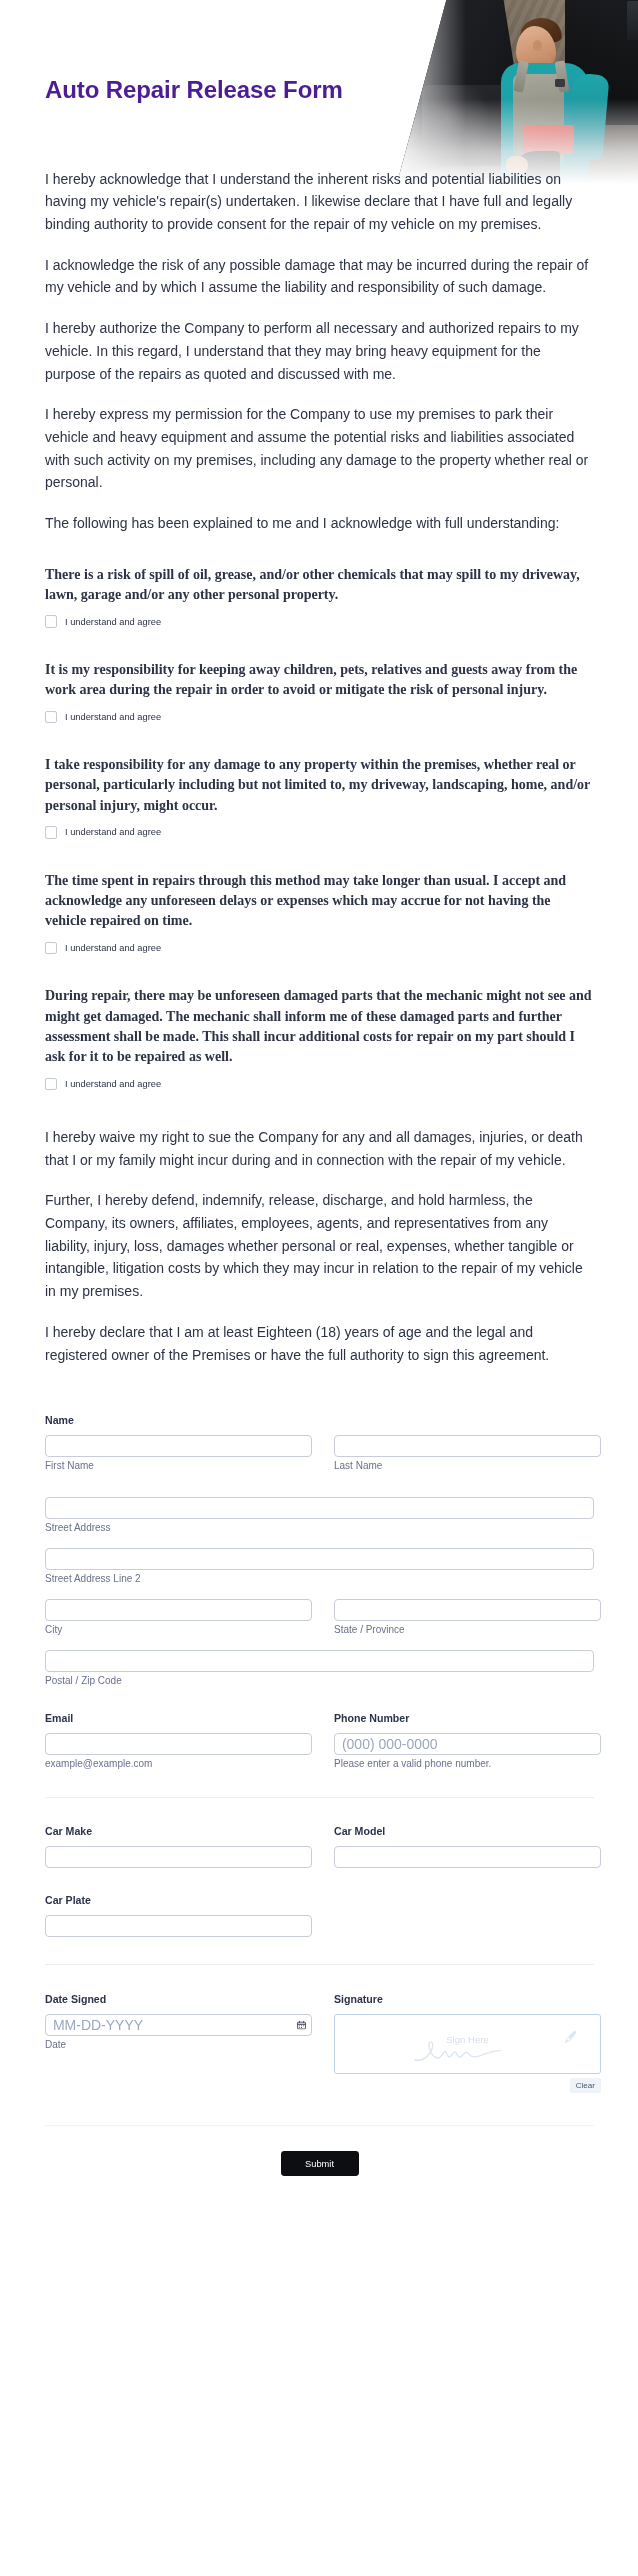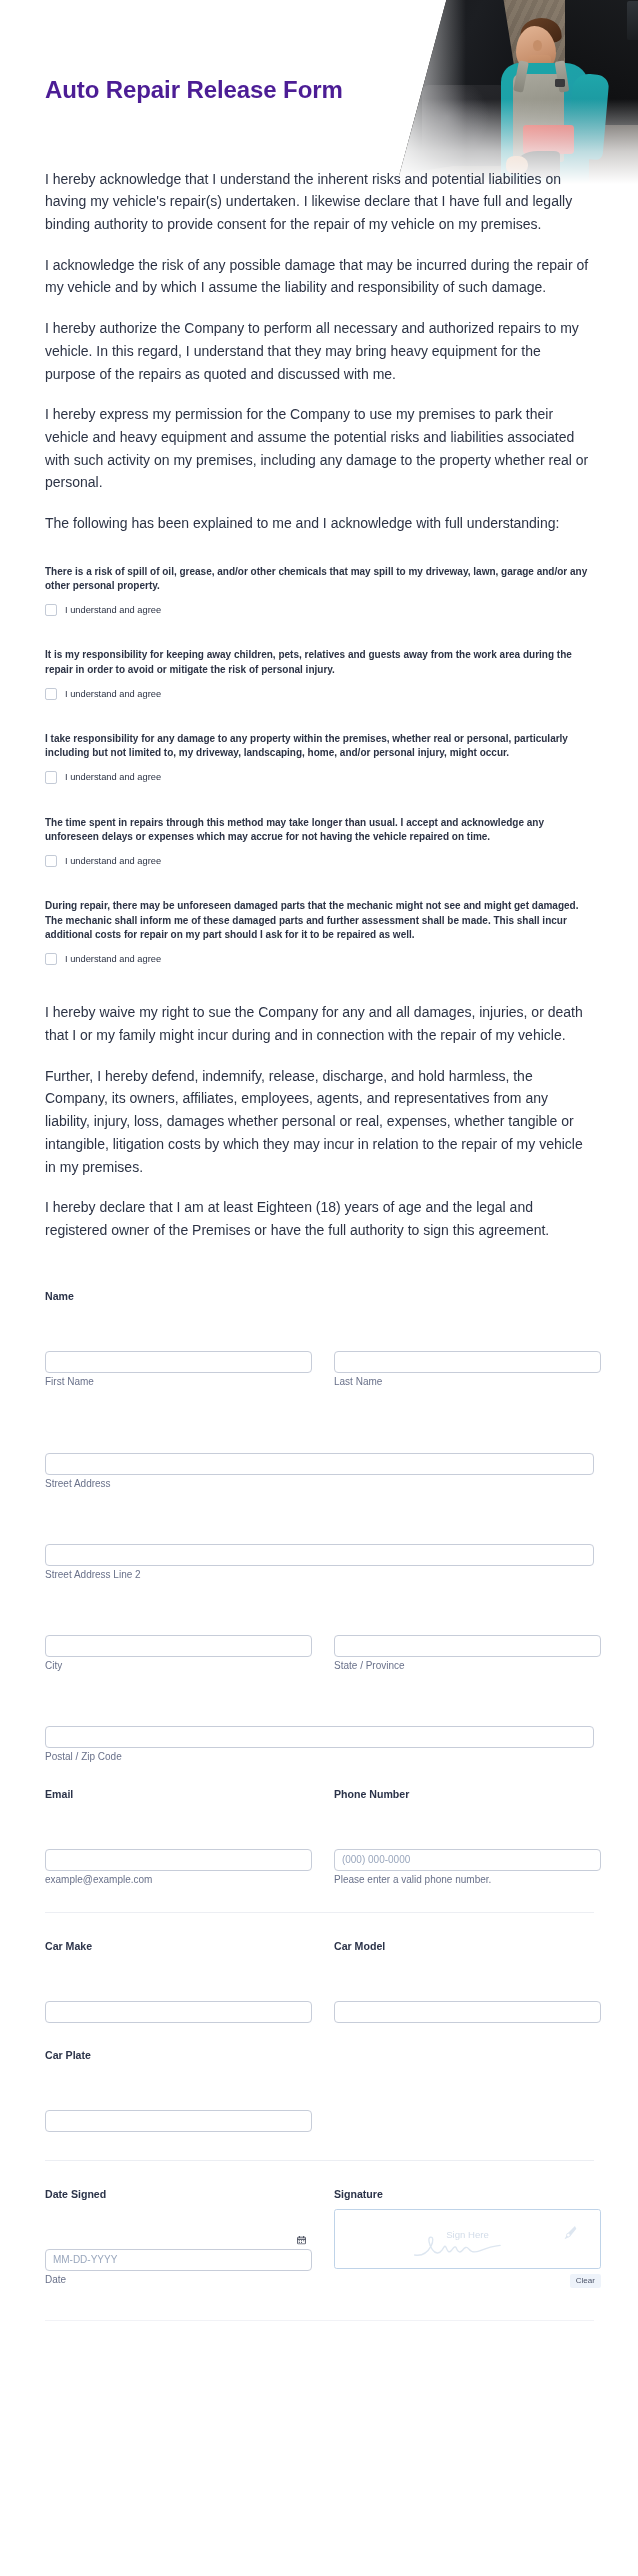--- a/index.html
+++ b/index.html
@@ -220,26 +220,27 @@
     margin-bottom: 18px;
   }
   p.para:last-child { margin-bottom: 0; }
 
   
   .consent-list { margin-top: 30px; }
   .consent {
     margin-bottom: 32px;
   }
   .consent-text {
-    font-size: 10px;
+    font-size: 14px;
     font-weight: bold;
     line-height: 1.45;
     color: #2c3345;
     max-width: 556px;
     margin-bottom: 10.3px;
+    font-family: Liberation Serif, serif;
   }
   .check-row {
     display: flex;
     align-items: center;
     gap: 7.6px;
   }
   .checkbox {
     width: 12.4px;
     height: 12.4px;
     border: 0.7px solid #c3cad6;
@@ -273,24 +274,23 @@
   .col-half { width: 267px; flex: 0 0 267px; }
 
   .inp {
     width: 100%;
     height: 22px;
     border: 0.7px solid #c7cdd9;
     border-radius: 4px;
     background: #fff;
     padding: 0 6.9px;
     font-family: "Liberation Sans", sans-serif;
-    font-size: 10px;
+    font-size: 14px;
     color: #2c3345;
     outline: none;
-    margin-top: 40px;
   }
   .inp::placeholder { color: #9aa7bd; }
 
   .sub-label {
     font-size: 10px;
     color: #69718a;
     margin-top: 3px;
   }
 
   .field-stack > .sub-row { margin-bottom: 15px; }
@@ -616,15 +616,18 @@
           </div>
         </div>
 
       </div>
     </div>
 
   </div>
 
   <div class="submit-sep"></div>
 
+  <div class="submit-wrap">
+    <button class="submit-btn">Submit</button>
+  </div>
 
 </div>
 
 
 </body></html>

